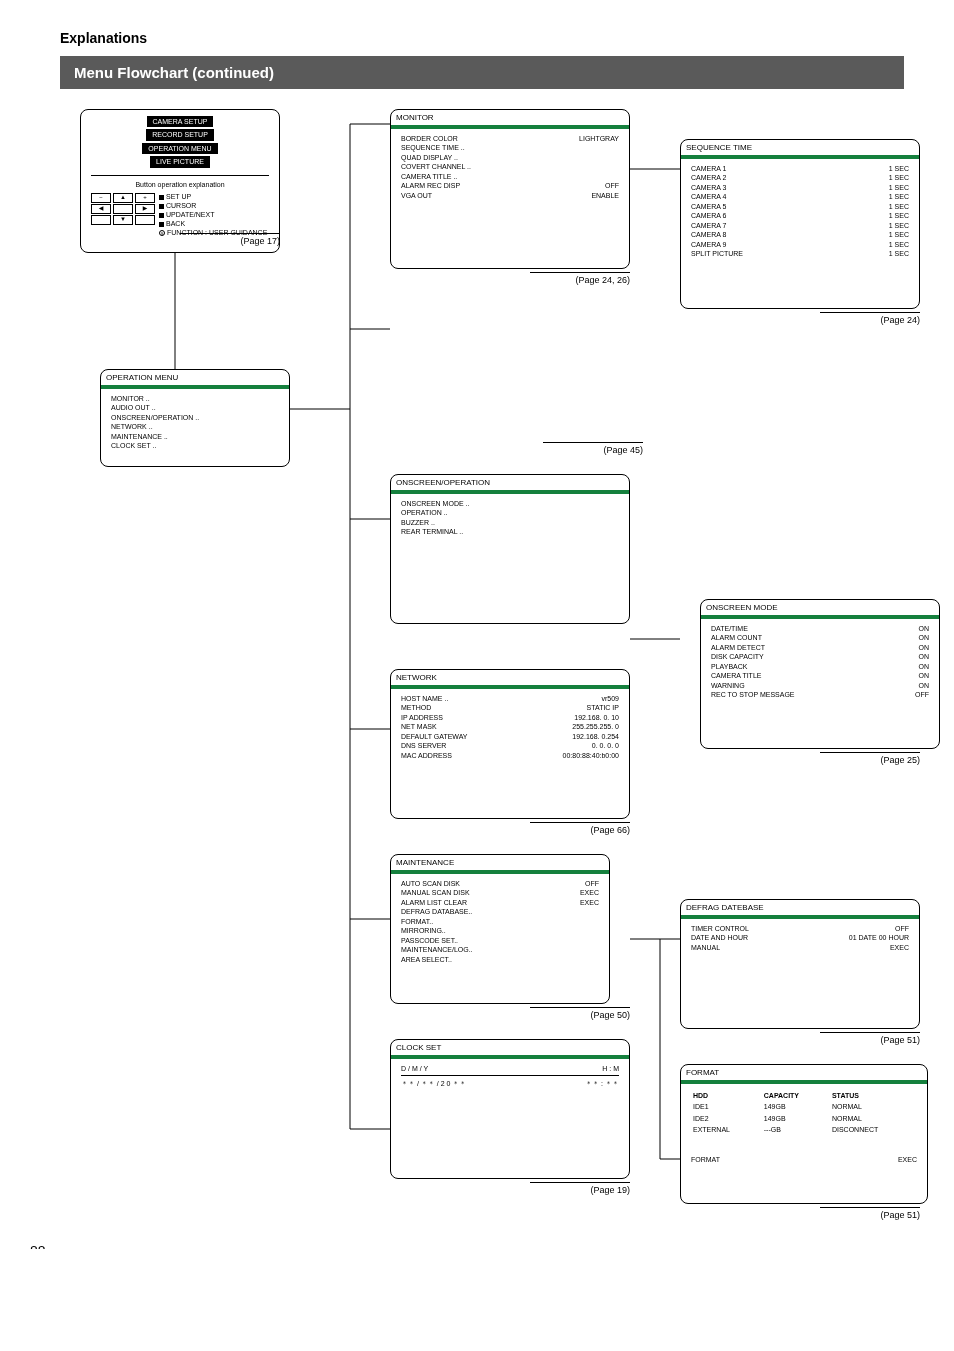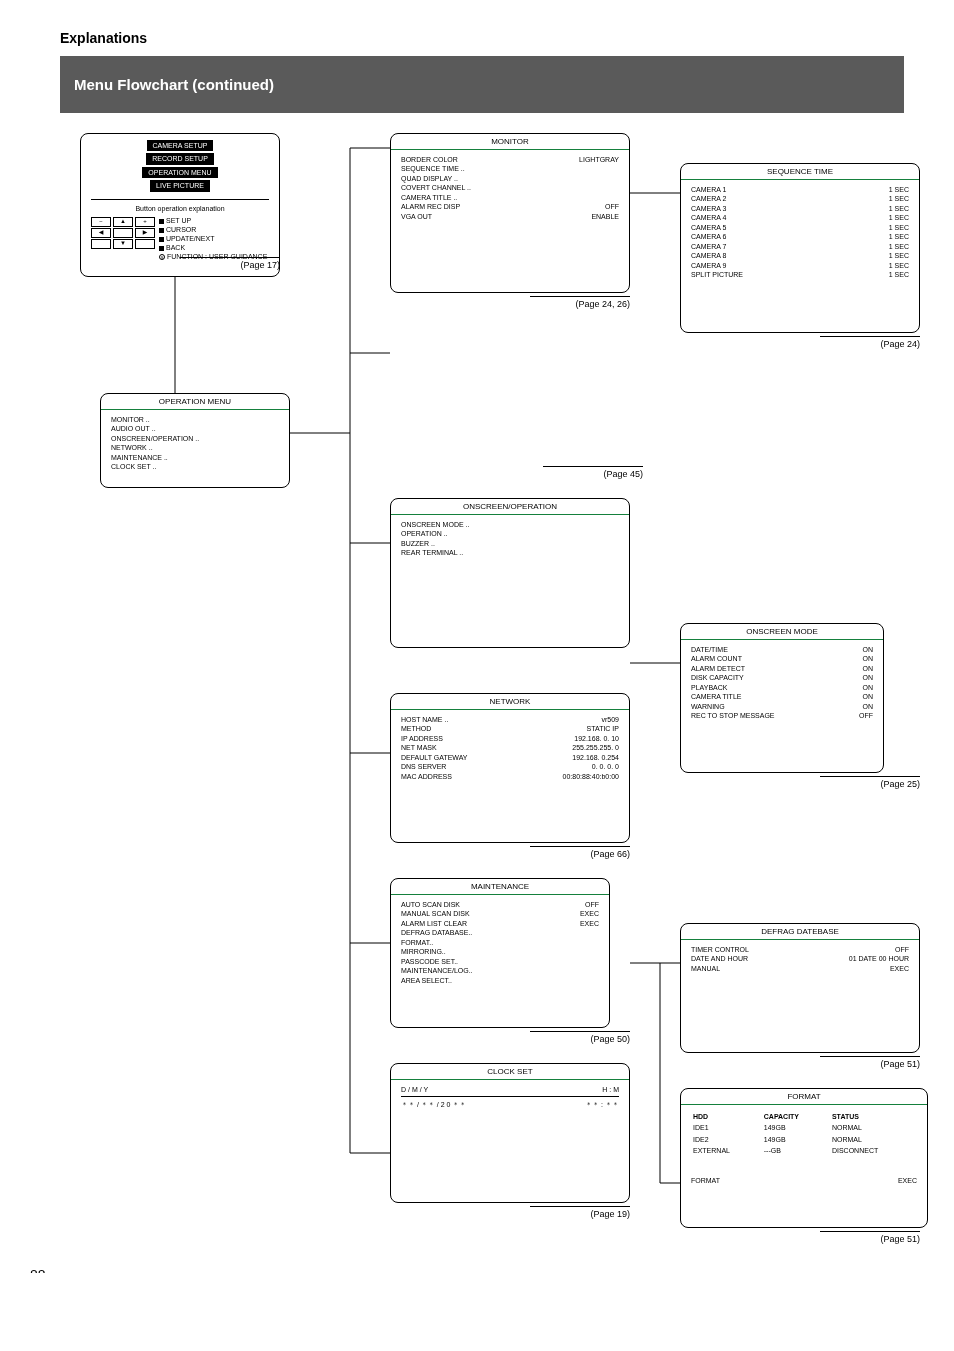--- a/index.html
+++ b/index.html
@@ -1,22 +1,22 @@
 <!DOCTYPE html>
 <html><head>
 <meta charset="utf-8">
 <style>
 *{margin:0;padding:0;box-sizing:border-box}
 body{background:#fff;font-family:Arial,Helvetica,sans-serif;color:#000;width:954px}
 .page{padding:30px 50px 20px 60px}
 .sect{font-weight:bold;font-size:14px;margin-bottom:10px}
-.bar{background:#5a5a5a;color:#fff;font-weight:bold;font-size:15px;padding:20px 14px;margin-bottom:20px}
+.bar{background:#5a5a5a;color:#fff;font-weight:bold;font-size:15px;padding:8px 14px;margin-bottom:20px}
 .flow{position:relative;height:1120px}
 .panel{position:absolute;border:1px solid #000;border-radius:8px;background:#fff;padding-bottom:10px}
-.phead{border-bottom:1px solid #15803d;text-align:center;font-size:8px;padding:3px 5px}
+.phead{border-bottom:4px solid #15803d;font-size:8px;padding:3px 5px}
 .pbody{padding:5px 10px;font-size:7px;line-height:1.35}
 .row{display:flex;justify-content:space-between}
 .inv{display:inline-block;background:#000;color:#fff;font-size:7px;padding:1px 6px;margin:1px 0}
 .legend{font-size:7px;line-height:1.3}
 .ref{position:absolute;font-size:9px;text-align:right;border-top:1px solid #000;padding-top:2px}
 .btnrow{display:flex;gap:2px;margin:1px 0}
 .btn{border:1px solid #000;width:20px;height:10px;display:inline-flex;align-items:center;justify-content:center;font-size:6px}
 .sq{display:inline-block;width:5px;height:5px;background:#000;margin-right:2px;vertical-align:middle}
 svg.conn{position:absolute;pointer-events:none}
 svg.conn line,svg.conn path{stroke:#000;stroke-width:1;fill:none}
@@ -288,21 +288,21 @@
             <span>1 SEC</span>
           </div>
           <div class="row">
             <span>SPLIT PICTURE</span>
             <span>1 SEC</span>
           </div>
         </div>
 </div>
 <div class="ref" style="left:760px;top:203px;width:100px">(Page 24)</div>
 
-<div class="panel" style="left:620px;top:490px;width:204px;min-height:150px">
+<div class="panel" style="left:640px;top:490px;width:240px;min-height:150px">
  <div class="phead">ONSCREEN MODE</div>
  <div class="pbody" id="osm-body">
           <div class="row">
             <span>DATE/TIME</span>
             <span>ON</span>
           </div>
           <div class="row">
             <span>ALARM COUNT</span>
             <span>ON</span>
           </div>

